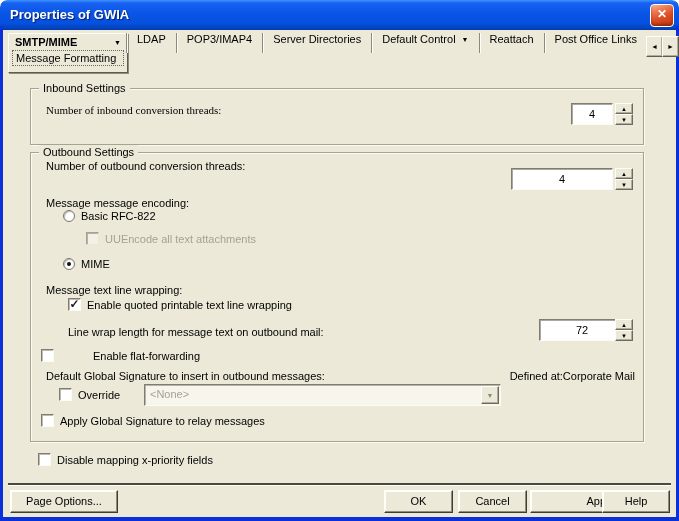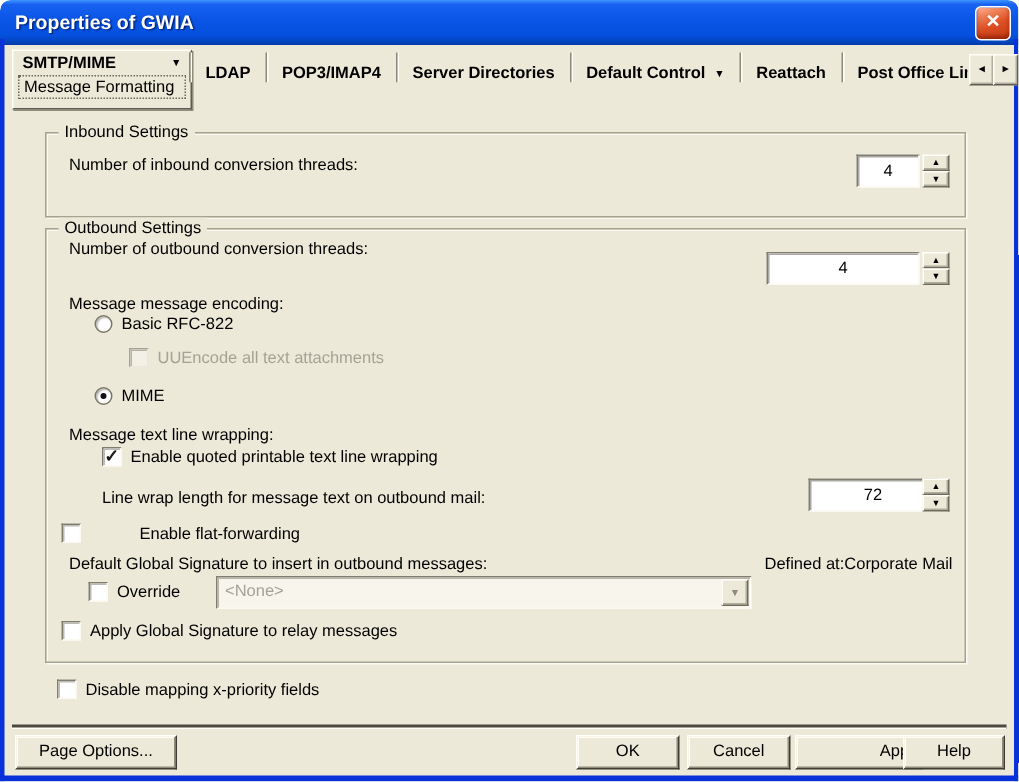--- a/index.html
+++ b/index.html
@@ -25,21 +25,21 @@
 
   
   .active-tab{position:absolute;left:8px;top:33px;width:118px;height:38px;background:#ece9d8;
     border:1px solid;border-color:#fffef8 #5f5d52 #5f5d52 #fffef8;
     box-shadow:1px 1px 0 #8f8c7c;}
   .active-tab-r1{display:flex;justify-content:space-between;align-items:center;
     padding:2px 6px 0 6px;font-weight:bold;}
   .caret{font-size:7px;line-height:1;}
   .active-tab-r2{margin:2px 3px 0 3px;border:1px dotted #6b685c;padding:1px 3px 1px 3px;}
   .tabs-row{position:absolute;left:126px;top:33px;width:519px;height:22px;
-    display:flex;align-items:flex-end;overflow:hidden;white-space:nowrap;font-weight:bold;}
+    display:flex;align-items:flex-start;overflow:hidden;white-space:nowrap;}
   .tab{padding:0 10px;display:flex;align-items:center;gap:6px;}
   .tabsep{flex:none;width:1px;height:20px;background:#8c897a;box-shadow:1px 0 0 #fffef8;}
   .scrollbtn{position:absolute;top:36px;width:15px;height:19px;background:#ece9d8;
     border:1px solid;border-color:#fffef8 #5f5d52 #5f5d52 #fffef8;
     box-shadow:inset -1px -1px 0 #b0ad9c;
     display:flex;align-items:center;justify-content:center;font-size:7px;line-height:1;}
   .sb-left{left:646px;} .sb-right{left:662px;}
 
   
   .group{position:absolute;border:1px solid #a6a390;box-shadow:1px 1px 0 rgba(255,255,254,.8), inset 1px 1px 0 rgba(255,255,254,.8);}
@@ -131,21 +131,21 @@
     <span class="tab">
         <span>Post Office Links</span>
       </span>
 
   </div>
   <div class="scrollbtn sb-left">◄</div>
   <div class="scrollbtn sb-right">►</div>
 
   <div class="group" style="left:30px;top:88px;width:612px;height:55px;">
     <span class="legend">Inbound Settings</span>
-    <span class="lbl" style="left:15px;top:15px;">Number of inbound conversion threads:</span>
+    <span class="lbl" style="left:15px;top:15px;font-family:Liberation Serif, serif;">Number of inbound conversion threads:</span>
     <div class="field" style="left:540px;top:14px;width:42px;">4</div>
     <div class="spin" style="left:584px;top:14px;">
       <div class="spin-btn">▲</div>
       <div class="spin-btn">▼</div>
     </div>
   </div>
 
   <div class="group" style="left:30px;top:152px;width:612px;height:288px;">
     <span class="legend">Outbound Settings</span>
 

